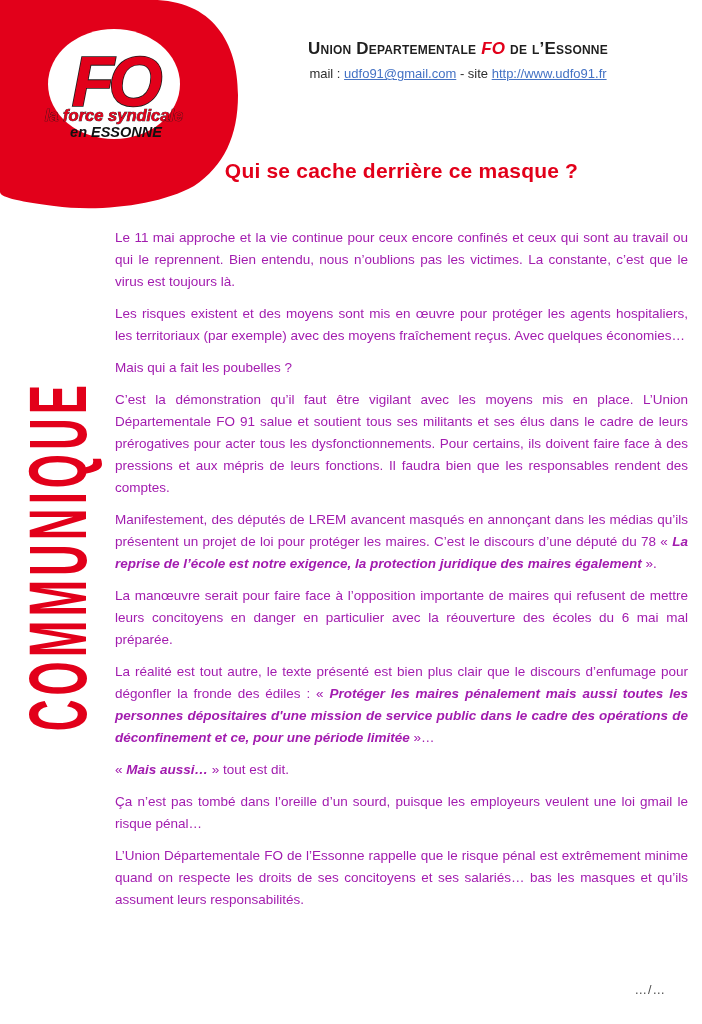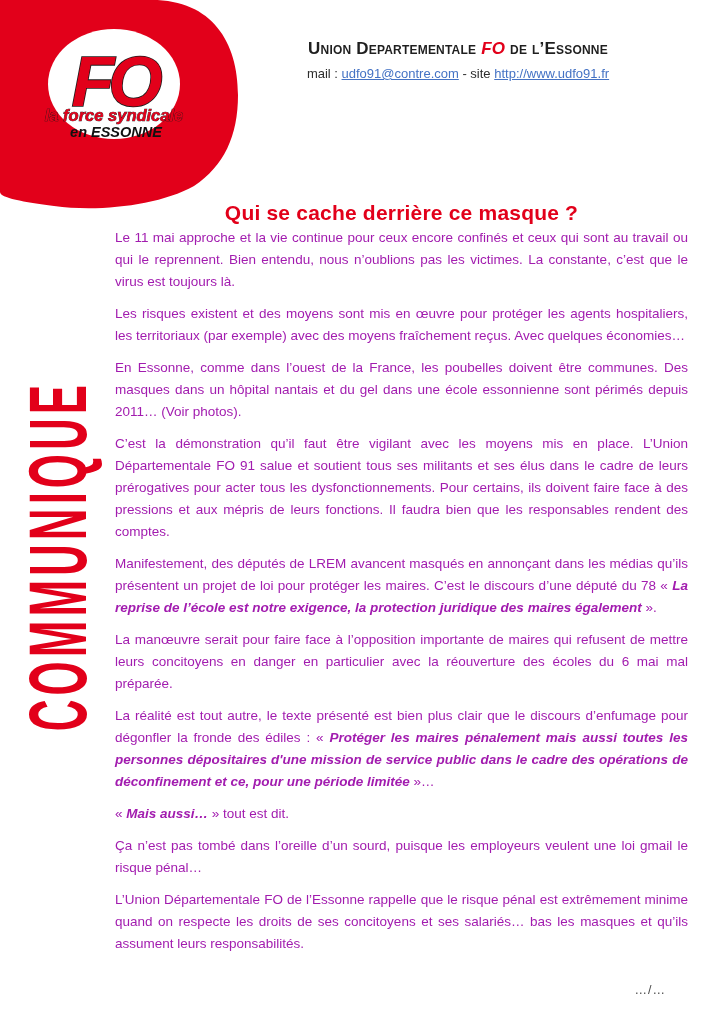--- a/index.html
+++ b/index.html
@@ -27,21 +27,21 @@
   .org-line .fo-red { color:#e2001a; font-style:italic; }
   .addr-line { font-size:11.5px; font-variant:small-caps; line-height:22px; color:#2e2e2e; }
   .tel-line  { font-size:12px;  font-variant:small-caps; line-height:22px; color:#2e2e2e; }
   .mail-line { font-size:13px; line-height:23px; color:#2e2e2e; }
   .link { color:#4472c4; text-decoration:underline; cursor:pointer; }
 
   
   .doc-title {
     position:absolute; top:159px; left:115px; width:573px;
     text-align:center; color:#e2001a;
-    font-size:21px; font-weight:bold; letter-spacing:.2px;margin-top:42px;
+    font-size:21px; font-weight:bold; letter-spacing:.2px;
   }
 
   
   .vertical-label {
     position:absolute; left:-132px; top:523px;
     width:380px; height:66px;
     text-align:center; line-height:66px;
     transform:rotate(-90deg);
     color:#e2001a; font-weight:bold;
     font-size:44px; letter-spacing:4px;
@@ -73,31 +73,31 @@
       <path d="M0,0 H152 C212,0 238,42 238,95 C238,136 224,166 194,186 C158,206 98,212 54,206 C24,202 0,198 0,192 Z" fill="#e2001a"></path>
       <ellipse cx="114" cy="84" rx="66" ry="55" fill="#ffffff"></ellipse>
       <text x="114" y="106" text-anchor="middle" font-family="Liberation Sans, sans-serif" font-size="70" font-weight="bold" font-style="italic" fill="#e2001a" stroke="#1a1a1a" stroke-width="1.6" letter-spacing="-6" paint-order="stroke">FO</text>
       <text x="114" y="121" text-anchor="middle" font-family="Liberation Sans, sans-serif" font-size="16.5" font-weight="bold" font-style="italic" fill="#e2001a" stroke="#1a1a1a" stroke-width="0.7" paint-order="stroke">la force syndicale</text>
       <text x="116" y="137" text-anchor="middle" font-family="Liberation Sans, sans-serif" font-size="14.5" font-weight="bold" font-style="italic" fill="#111111">en ESSONNE</text>
     </svg>
   </div>
 
   <div class="header-block">
     <div class="org-line"><span>Union Departementale </span><span class="fo-red">FO</span><span> de l’Essonne</span></div>
-    <div class="mail-line"><span>mail : </span><a class="link">udfo91@contre.com</a><span> - site </span><a class="link">http://www.udfo91.fr</a></div>
+    <div class="mail-line"><span>mail : </span><a class="link">udfo91@gmail.com</a><span> - site </span><a class="link">http://www.udfo91.fr</a></div>
   </div>
 
   <div class="doc-title">Qui se cache derrière ce masque ?</div>
 
   <div class="vertical-label"><span>COMMUNIQUE</span></div>
 
   <div class="content">
     <p>Le 11 mai approche et la vie continue pour ceux encore confinés et ceux qui sont au travail ou qui le reprennent. Bien entendu, nous n’oublions pas les victimes. La constante, c’est que le virus est toujours là.</p>
     <p>Les risques existent et des moyens sont mis en œuvre pour protéger les agents hospitaliers, les territoriaux (par exemple) avec des moyens fraîchement reçus. Avec quelques économies…</p>
-    <p>En Essonne, comme dans l’ouest de la France, les poubelles doivent être communes. Des masques dans un hôpital nantais et du gel dans une école essonnienne sont périmés depuis 2011… (Voir photos).</p>
+    <p>Mais qui a fait les poubelles ?</p>
     <p>C’est la démonstration qu’il faut être vigilant avec les moyens mis en place. L’Union Départementale FO 91 salue et soutient tous ses militants et ses élus dans le cadre de leurs prérogatives pour acter tous les dysfonctionnements. Pour certains, ils doivent faire face à des pressions et aux mépris de leurs fonctions. Il faudra bien que les responsables rendent des comptes.</p>
     <p><span>Manifestement, des députés de LREM avancent masqués en annonçant dans les médias qu’ils présentent un projet de loi pour protéger les maires. C’est le discours d’une député du 78 «&nbsp;</span><span class="bi">La reprise de l’école est notre exigence, la protection juridique des maires également</span><span>&nbsp;».</span></p>
     <p>La manœuvre serait pour faire face à l’opposition importante de maires qui refusent de mettre leurs concitoyens en danger en particulier avec la réouverture des écoles du 6 mai mal préparée.</p>
     <p><span>La réalité est tout autre, le texte présenté est bien plus clair que le discours d’enfumage pour dégonfler la fronde des édiles : «&nbsp;</span><span class="bi">Protéger les maires pénalement mais aussi toutes les personnes dépositaires d'une mission de service public dans le cadre des opérations de déconfinement et ce, pour une période limitée</span><span>&nbsp;»…</span></p>
     <p><span>«&nbsp;</span><span class="bi">Mais aussi…</span><span>&nbsp;» tout est dit.</span></p>
     <p>Ça n’est pas tombé dans l’oreille d’un sourd, puisque les employeurs veulent une loi gmail le risque pénal…</p>
     <p>L’Union Départementale FO de l’Essonne rappelle que le risque pénal est extrêmement minime quand on respecte les droits de ses concitoyens et ses salariés… bas les masques et qu’ils assument leurs responsabilités.</p>
   </div>
 
   <div class="pager">…/…</div>

